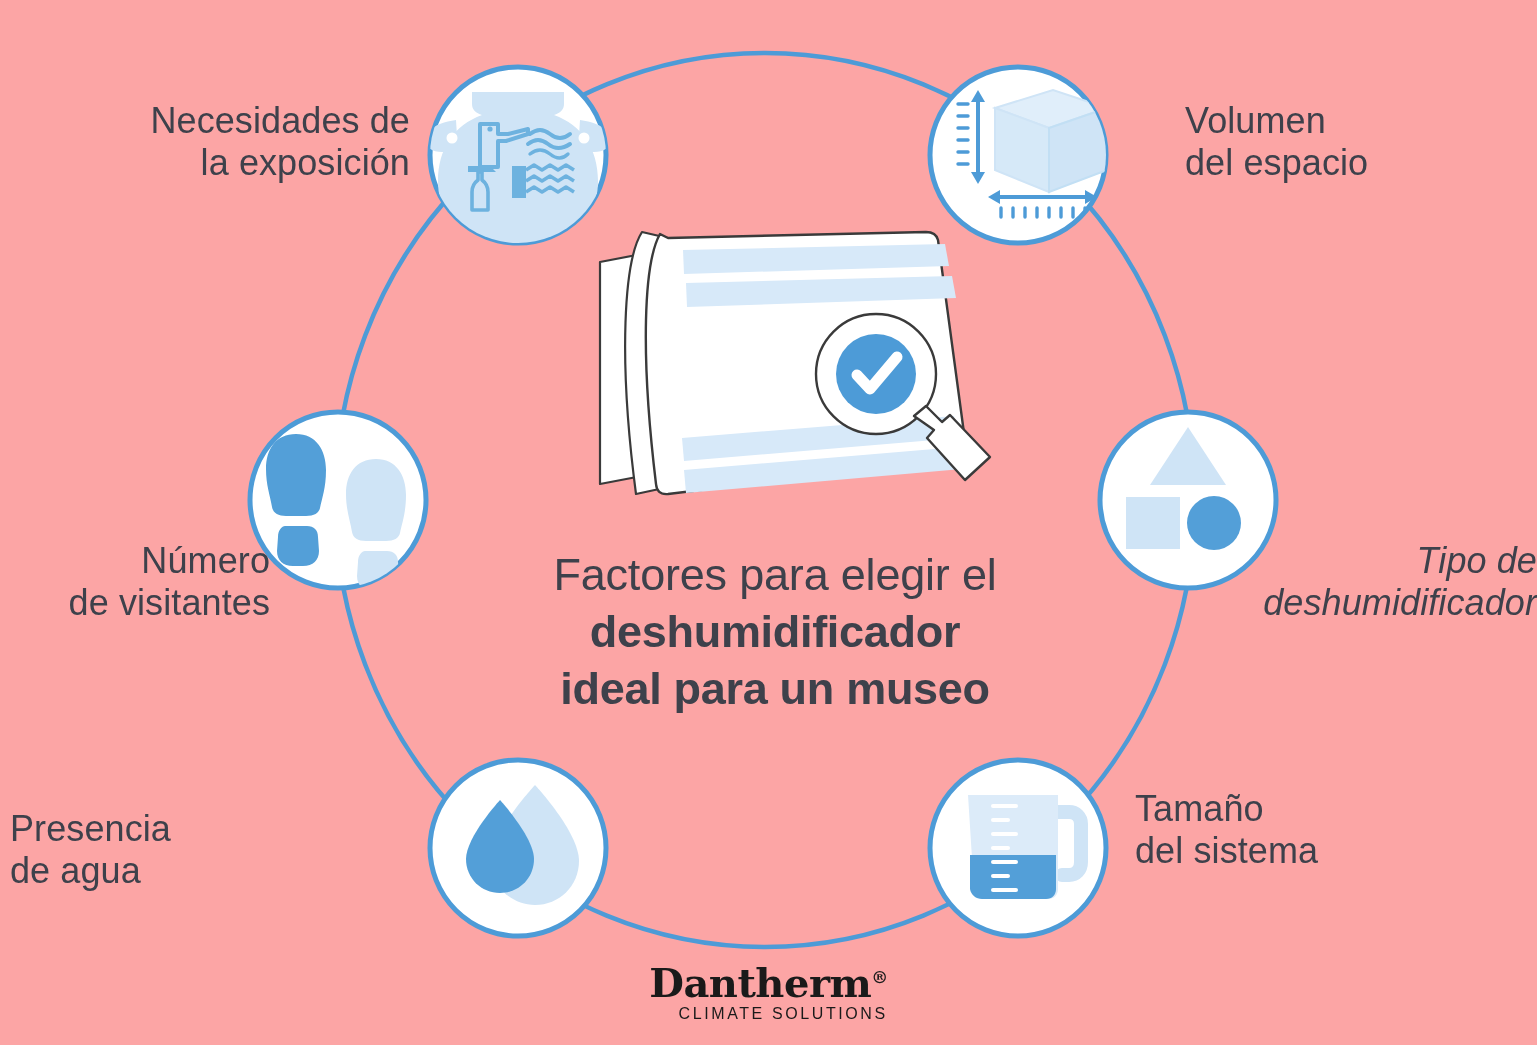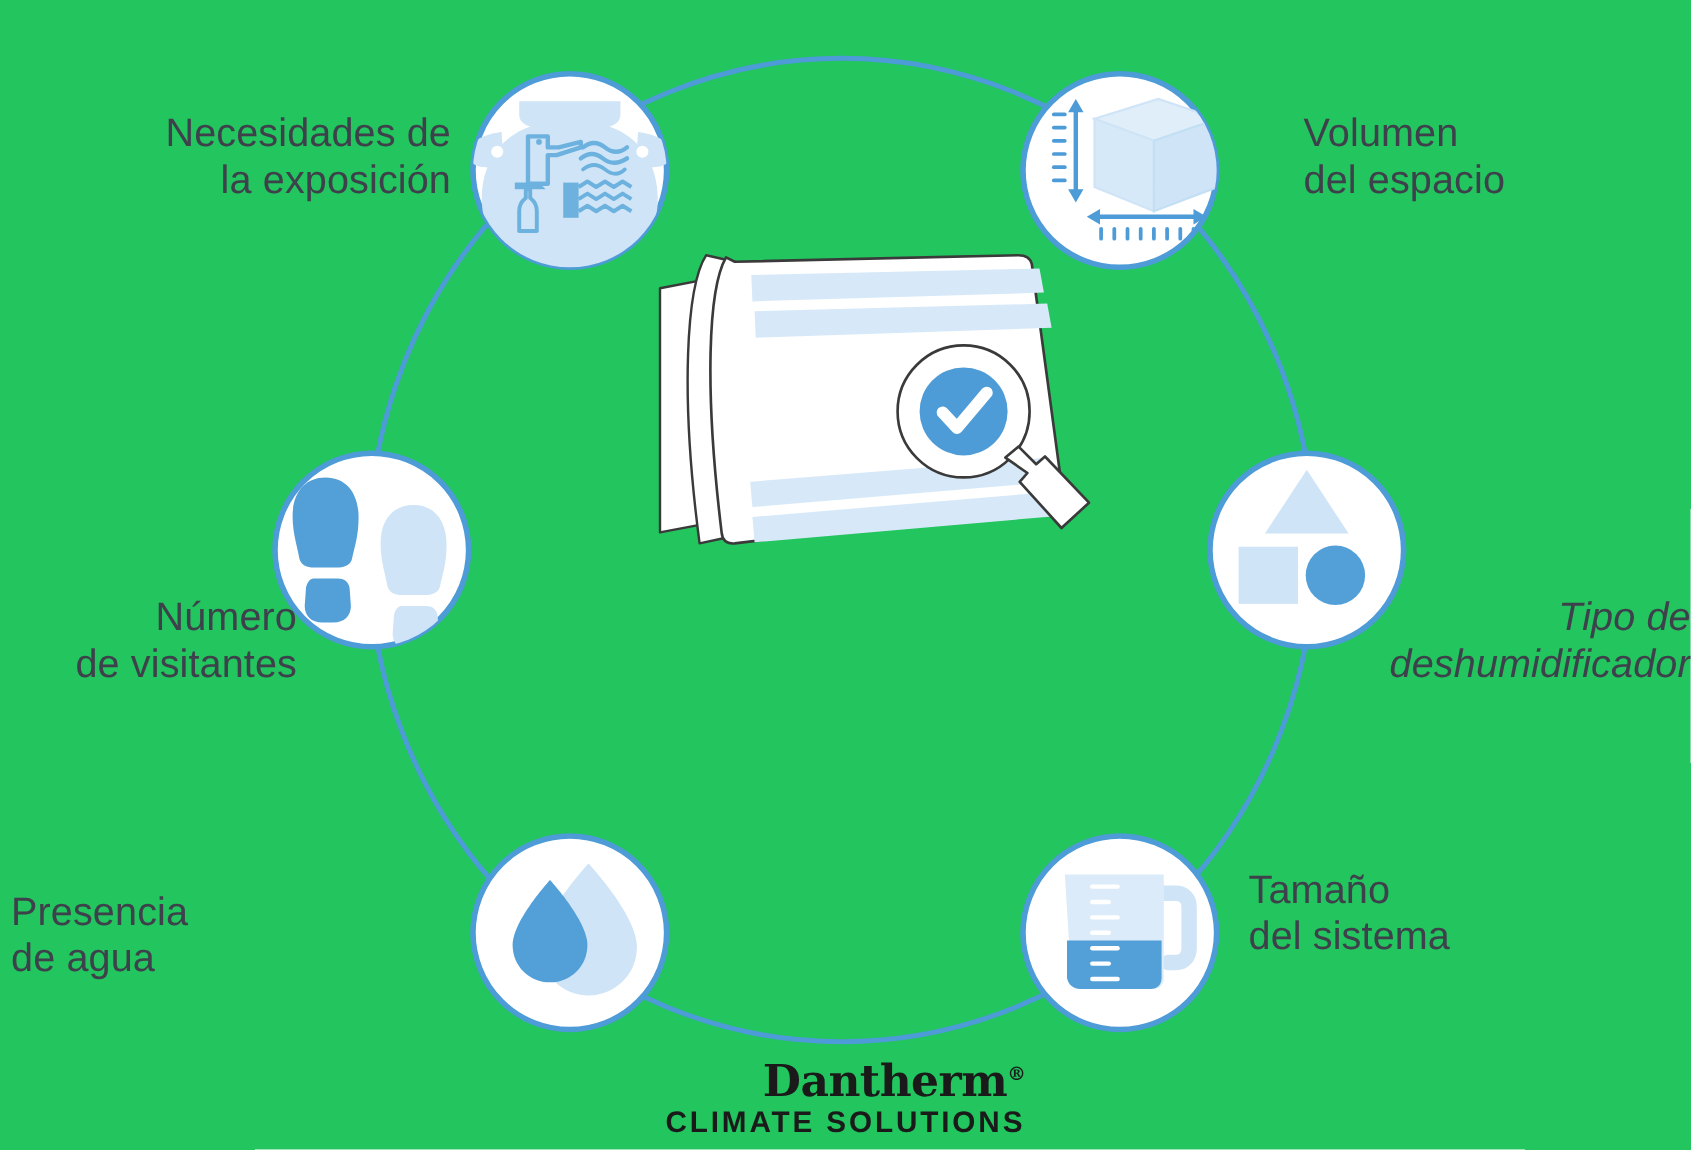--- a/index.html
+++ b/index.html
@@ -7,21 +7,21 @@
     padding: 0;
     background: #ffffff;
   }
   body {
     font-family: "Liberation Sans", sans-serif;
   }
   #page {
     position: relative;
     width: 1537px;
     height: 1045px;
-    background: #22c55e;
+    background: #fca5a5;
     overflow: hidden;
   }
   
   #ring-layer {
     position: absolute;
     left: 0; top: 0;
     width: 1537px;
     height: 1045px;
   }
   
@@ -86,22 +86,22 @@
     position: relative;
   }
   #logo .logo-reg {
     font-size: 17px;
     vertical-align: super;
     line-height: 1;
   }
   #logo .logo-sub {
     display: block;
     font-family: "Liberation Sans", sans-serif;
-    font-weight: 700;
-    font-size: 27px;
+    font-weight: 400;
+    font-size: 16px;
     letter-spacing: 2.6px;
     line-height: 1.25;
     margin-top: 1px;
   }
 </style>
 </head>
 <body>
 
 <div id="page">
 
@@ -279,19 +279,24 @@
 
   <div class="node-label" id="label-tipo"><span>Tipo de</span>
 <span>deshumidificador</span></div>
 
   <div class="node-label" id="label-agua"><span>Presencia</span>
 <span>de agua</span></div>
 
   <div class="node-label" id="label-tamano"><span>Tamaño</span>
 <span>del sistema</span></div>
 
+  <div id="center-title">
+    <span class="t-line1">Factores para elegir el</span>
+    <span class="t-line2">deshumidificador</span>
+    <span class="t-line3">ideal para un museo</span>
+  </div>
 
   <div id="logo">
     <span class="logo-word"><span>Dantherm</span><span class="logo-reg">®</span></span>
     <span class="logo-sub">CLIMATE SOLUTIONS</span>
   </div>
 
 </div>
 
 </body></html>

